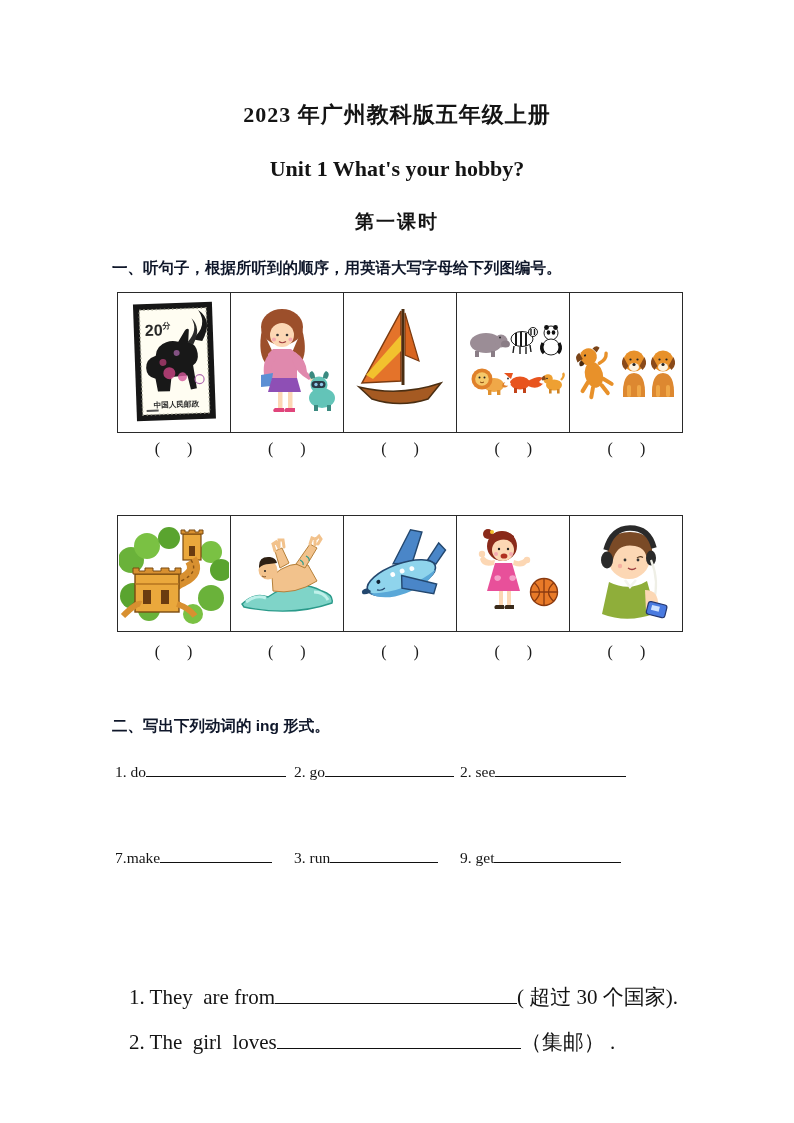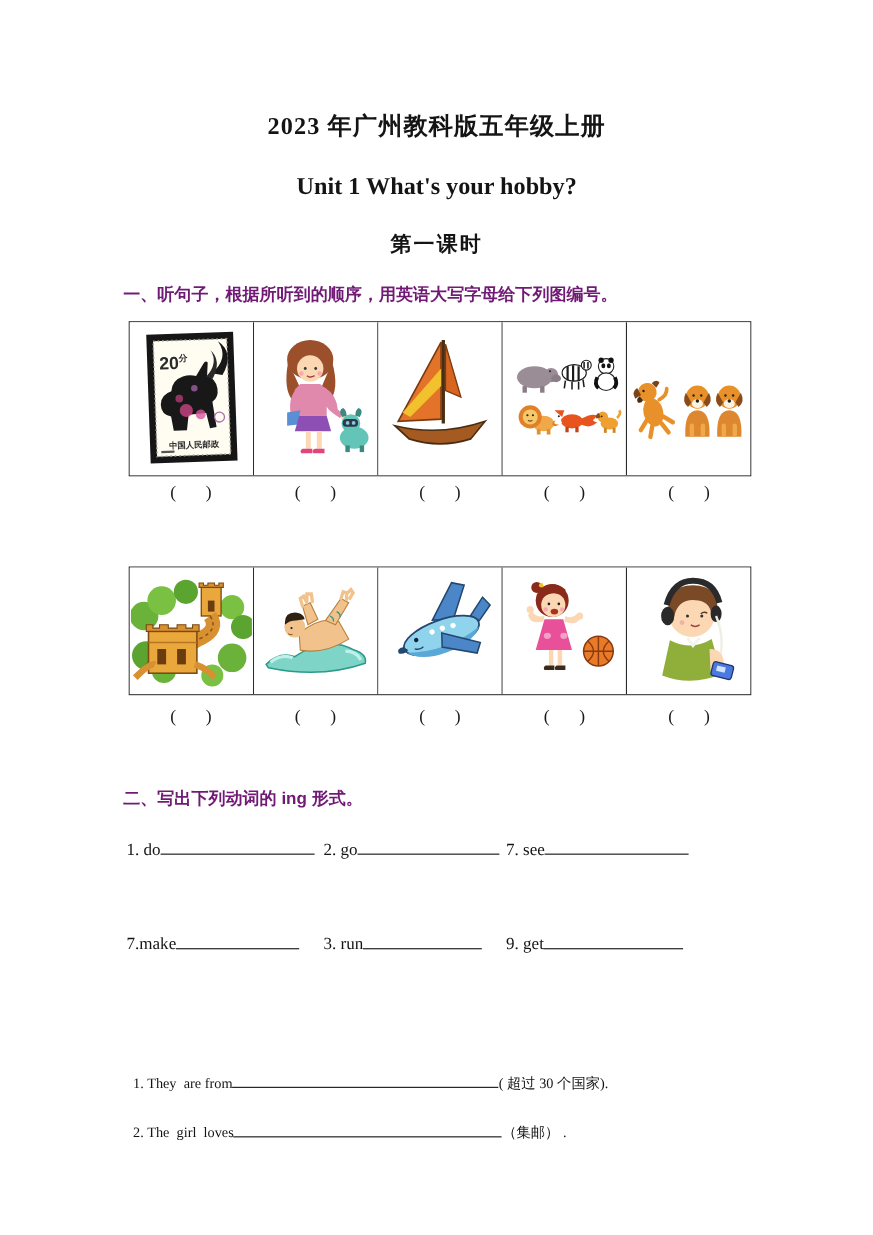--- a/index.html
+++ b/index.html
@@ -8,35 +8,35 @@
     background:#ffffff; overflow:hidden;
     font-family:"Liberation Serif","DejaVu Serif",serif;
     color:#141414;
   }
   .doc-title{position:absolute; top:100px; left:0; width:794px; text-align:center;
     font-size:22px; font-weight:bold; letter-spacing:1px;}
   .doc-subtitle{position:absolute; top:156px; left:0; width:794px; text-align:center;
     font-size:22px; font-weight:bold;}
   .doc-lesson{position:absolute; top:209px; left:0; width:794px; text-align:center;
     font-size:19px; font-weight:bold; letter-spacing:2px;}
-  .sec-heading{position:absolute; left:112px; color:#701a75; font-weight:bold;
+  .sec-heading{position:absolute; left:112px; color:#0f172a; font-weight:bold;
     font-size:15.5px; font-family:"Liberation Sans","DejaVu Sans",sans-serif; white-space:pre;}
   .img-table{position:absolute; left:117px; width:566px; display:flex;
     border:1.5px solid #2a2a2a; background:#fff; box-sizing:border-box;}
   .img-cell{flex:1; border-right:1.5px solid #2a2a2a; display:flex;
     align-items:center; justify-content:center; overflow:hidden; background:#fff;}
   .img-cell:last-child{border-right:none;}
   .paren-row{position:absolute; left:117px; width:566px; display:flex;
     font-size:16px; color:#1a1a1a;}
   .paren-slot{flex:1; text-align:center;}
   .psp{display:inline-block; width:27px;}
   .verb-row{position:absolute; left:113px; width:575px; height:22px; font-size:15.5px;}
   .verb-item{position:absolute; top:0; white-space:pre;}
   .blank{display:inline-block; border-bottom:1.4px solid #111; height:14px; vertical-align:baseline;}
-  .sentence{position:absolute; left:108px; font-size:13px; white-space:pre;}
+  .sentence{position:absolute; left:108px; font-size:21px; white-space:pre;}
   svg text{font-family:"Liberation Sans","DejaVu Sans",sans-serif;}
 </style>
 </head>
 <body>
 
 <div class="page">
 
   <div class="doc-title">2023 年广州教科版五年级上册</div>
   <div class="doc-subtitle">Unit 1 What's your hobby?</div>
   <div class="doc-lesson">第一课时</div>
@@ -341,21 +341,21 @@
     <div class="paren-slot"><span>(</span><span class="psp"></span><span>)</span></div>
     <div class="paren-slot"><span>(</span><span class="psp"></span><span>)</span></div>
     <div class="paren-slot"><span>(</span><span class="psp"></span><span>)</span></div>
   </div>
 
   <div class="sec-heading" style="top:716px">二、写出下列动词的 ing 形式。</div>
 
   <div class="verb-row" style="top:762px">
     <span class="verb-item" style="left:2px"><span>1. do</span><span class="blank" style="width:140px"></span></span>
     <span class="verb-item" style="left:181px"><span>2. go</span><span class="blank" style="width:129px"></span></span>
-    <span class="verb-item" style="left:347px"><span>7. see</span><span class="blank" style="width:131px"></span></span>
+    <span class="verb-item" style="left:347px"><span>2. see</span><span class="blank" style="width:131px"></span></span>
   </div>
   <div class="verb-row" style="top:848px">
     <span class="verb-item" style="left:2px"><span>7.make</span><span class="blank" style="width:112px"></span></span>
     <span class="verb-item" style="left:181px"><span>3. run</span><span class="blank" style="width:108px"></span></span>
     <span class="verb-item" style="left:347px"><span>9. get</span><span class="blank" style="width:127px"></span></span>
   </div>
 
 
   <div class="sentence" style="top:958px">
     <span>1. They  are from</span><span class="blank" style="width:242px"></span><span>( 超过 30 个国家).</span>

